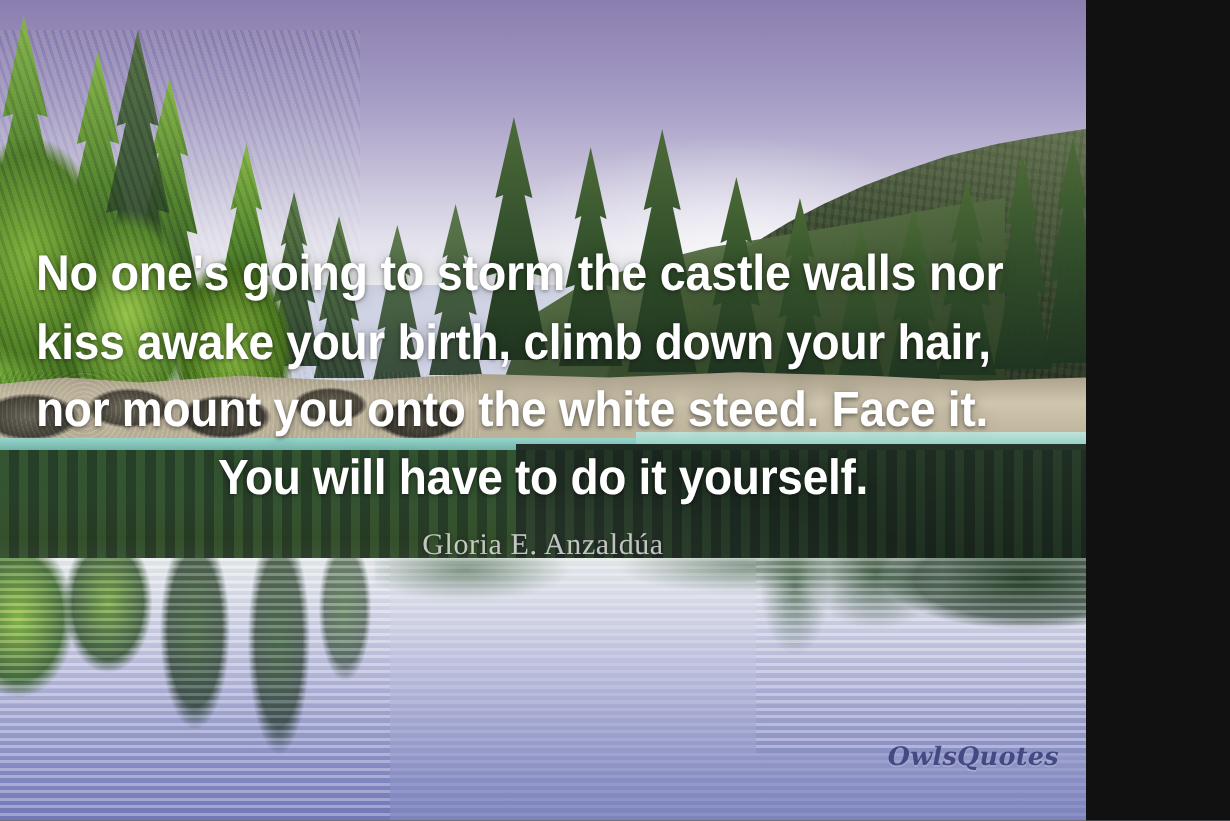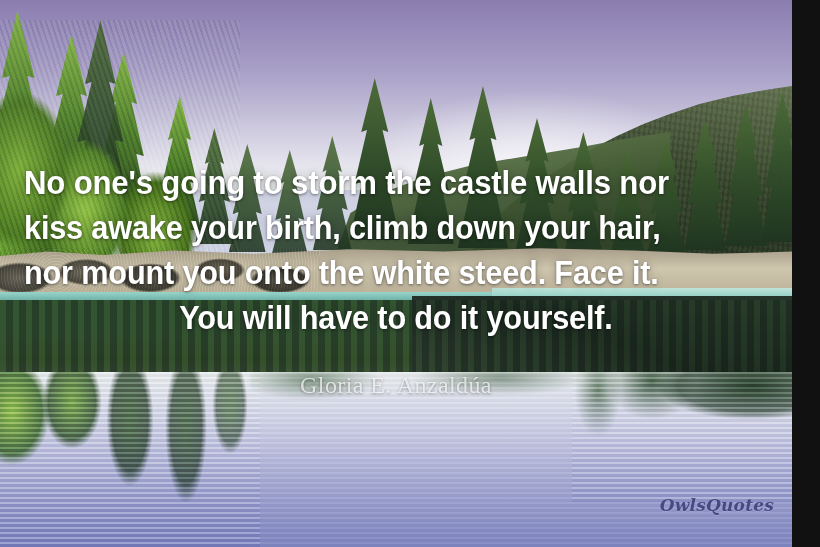--- a/index.html
+++ b/index.html
@@ -1,20 +1,20 @@
 <!DOCTYPE html>
 <html><head>
 <meta charset="utf-8">
 <style>
   html,body{margin:0;padding:0;background:#111;}
   *{box-sizing:border-box;}
 
   .quote-card{
     position:relative;
-    width:792px;height:547px;
+    width:724px;height:547px;
     overflow:hidden;
     font-family:"Liberation Sans", sans-serif;
     user-select:none;
   }
 
   
   .photo{position:absolute;inset:0;overflow:hidden;background:#cfd3e4;}
 
   
   .sky{
@@ -204,25 +204,24 @@
   .q-line.l4{
     transform-origin:center center;
     text-align:center;
     transform:scaleX(.93);
   }
 
   .attribution{
     position:absolute;left:0;right:0;top:352px;
     text-align:center;
     font-family:"Liberation Serif", serif;
-    font-size:24px;
+    font-size:20px;
     letter-spacing:.4px;
     color:rgba(255,255,255,.72);
     text-shadow:0 1px 3px rgba(0,0,0,.38);
-    margin-top:20px;
   }
 
   .watermark{
     position:absolute;right:18px;bottom:32px;
     font-family:"DejaVu Serif", serif;
     font-style:italic;
     font-weight:700;
     font-size:17px;
     letter-spacing:.2px;
     color:#3b3f7a;

